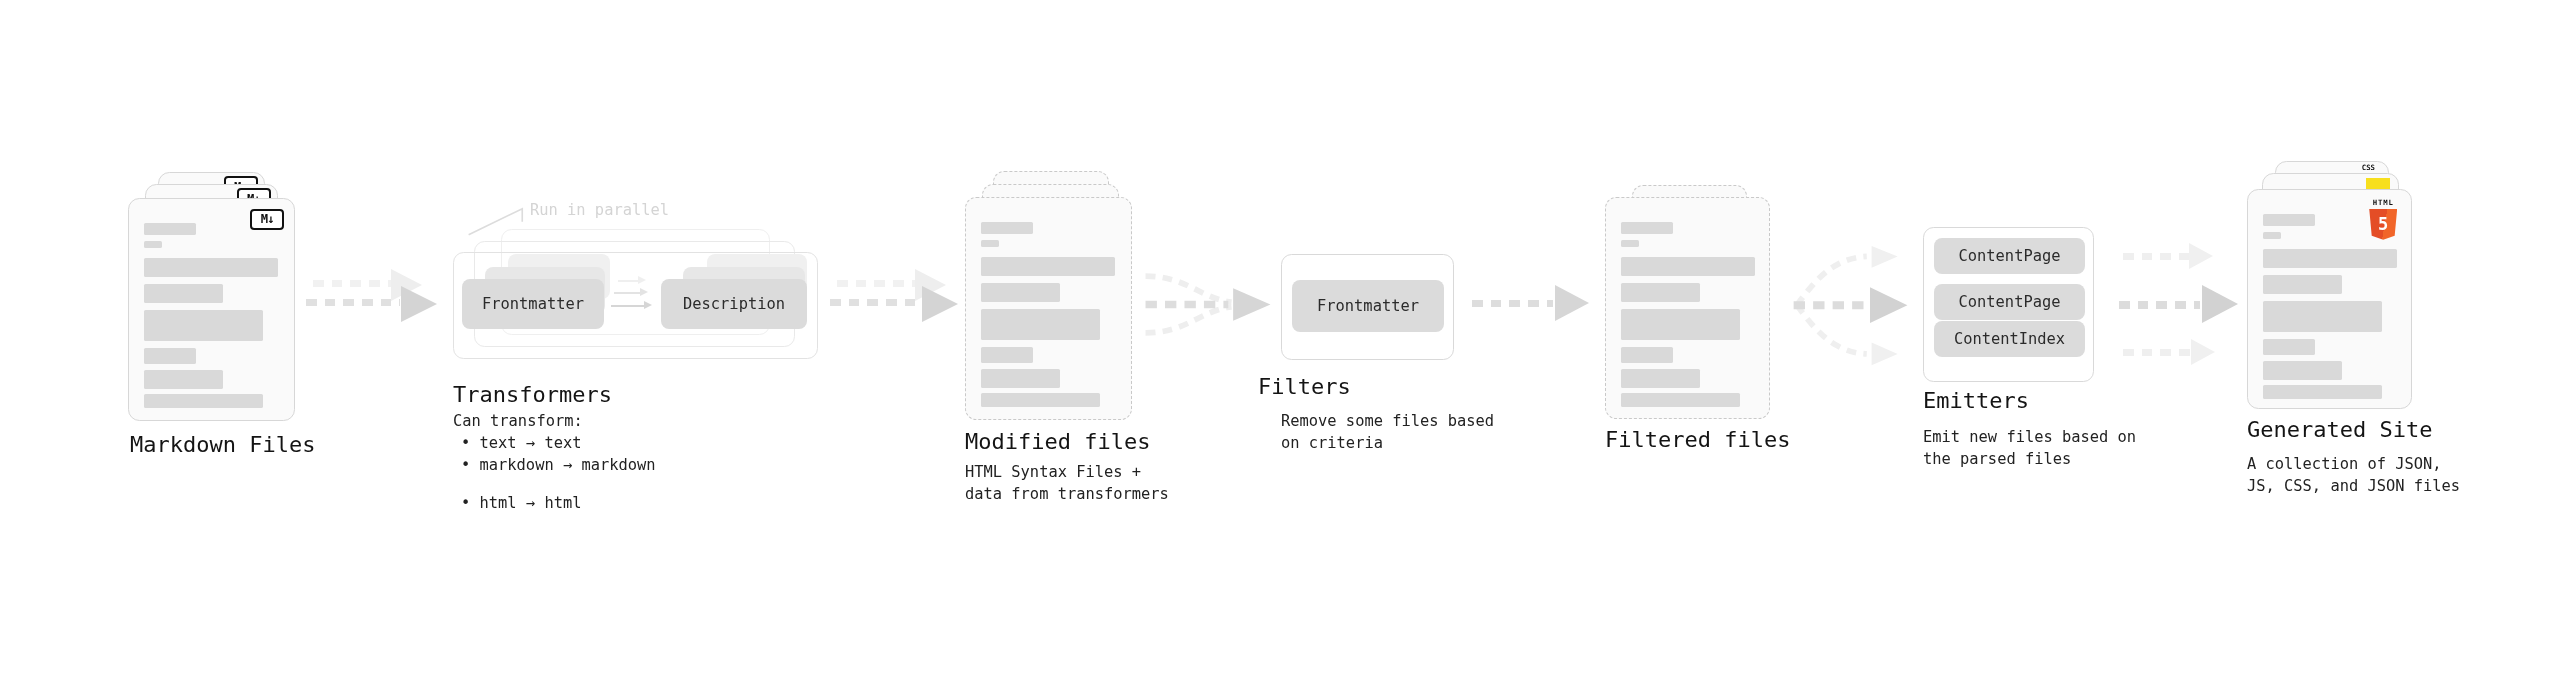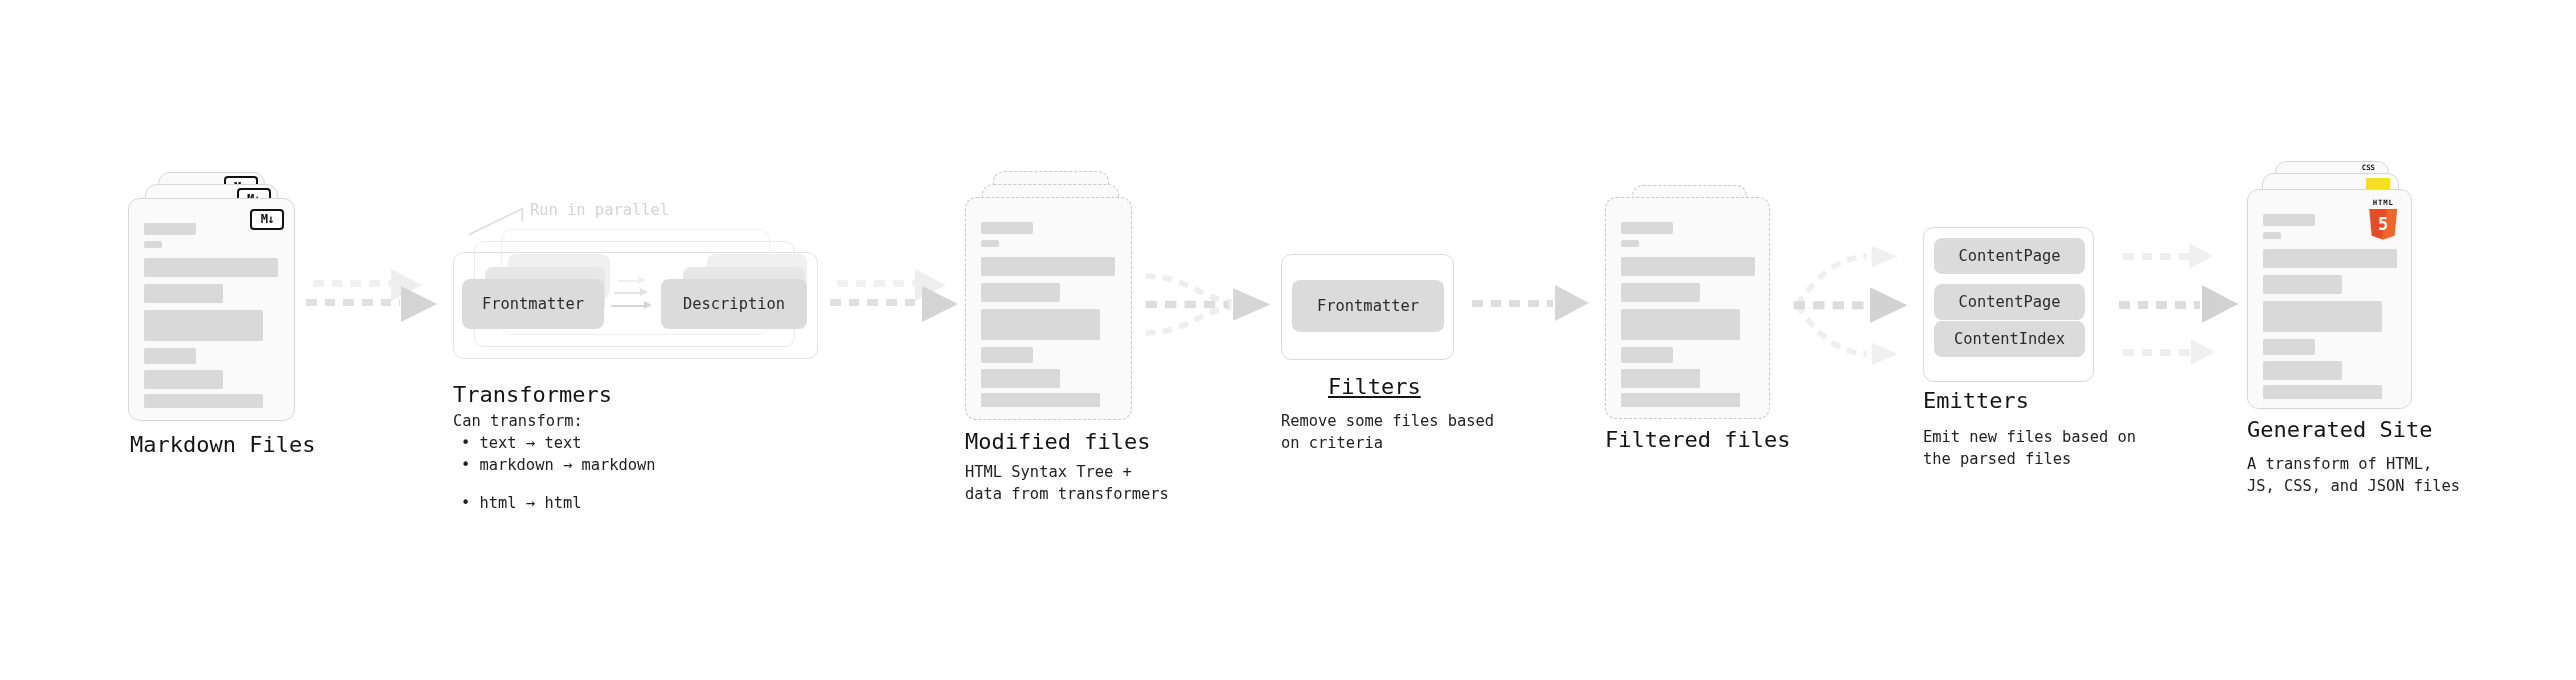--- a/index.html
+++ b/index.html
@@ -142,35 +142,35 @@
           <div class="bar b2"></div>
           <div class="bar b3"></div>
           <div class="bar b4"></div>
         <div class="bar b5"></div>
           <div class="bar b6"></div>
           <div class="bar b7"></div>
           <div class="bar b8"></div>
       </div>
     </div>
     <div class="stage-label" style="left:965px;top:429px;">Modified files</div>
-    <div class="stage-desc" style="left:965px;top:461px;">HTML Syntax Tree +</div>
+    <div class="stage-desc" style="left:965px;top:461px;">HTML Syntax Files +</div>
     <div class="stage-desc" style="left:965px;top:483px;">data from transformers</div>
   </div>
 
   <svg class="abs" style="left:1142px;top:268px;" width="132" height="73" viewBox="0 0 162 90">
     <path d="M4,10 C55,10 72,38 110,42" fill="none" stroke="#eeeeee" stroke-width="7" stroke-dasharray="12 9"></path>
     <path d="M4,80 C55,80 72,52 110,48" fill="none" stroke="#eeeeee" stroke-width="7" stroke-dasharray="12 9"></path>
     <path d="M4,45 H106" fill="none" stroke="#dddddd" stroke-width="9" stroke-dasharray="14 10"></path>
     <polygon points="112,25 158,45 112,65" fill="#d6d6d6"></polygon>
   </svg>
 
   <div class="abs">
     <div class="solid-frame" style="left:1281px;top:254px;width:173px;height:106px;"></div>
     <div class="pill" style="left:1292px;top:280px;width:152px;height:52px;">Frontmatter</div>
-    <div class="stage-label" style="left:1328px;top:374px;text-decoration:underline;">Filters</div>
+    <div class="stage-label" style="left:1258px;top:374px;">Filters</div>
     <div class="stage-desc" style="left:1281px;top:410px;">Remove some files based</div>
     <div class="stage-desc" style="left:1281px;top:432px;">on criteria</div>
   </div>
 
   <div>
     <div class="dash" style="left:1472px;top:300px;width:81px;--c:#dddddd;"></div>
     <div class="head" style="left:1555px;top:285px;border-top-width:18.7px;border-bottom-width:18.7px;border-left:34px solid #d6d6d6;"></div>
   </div>
 
   <div class="abs">
@@ -238,18 +238,18 @@
           <div class="bar b2"></div>
           <div class="bar b3"></div>
           <div class="bar b4"></div>
         <div class="bar b5"></div>
           <div class="bar b6"></div>
           <div class="bar b7"></div>
           <div class="bar b8"></div>
       </div>
     </div>
     <div class="stage-label" style="left:2247px;top:417px;">Generated Site</div>
-    <div class="stage-desc" style="left:2247px;top:453px;">A transform of HTML,</div>
+    <div class="stage-desc" style="left:2247px;top:453px;">A collection of JSON,</div>
     <div class="stage-desc" style="left:2247px;top:475px;">JS, CSS, and JSON files</div>
   </div>
 
 </div>
 
 
 </body></html>

